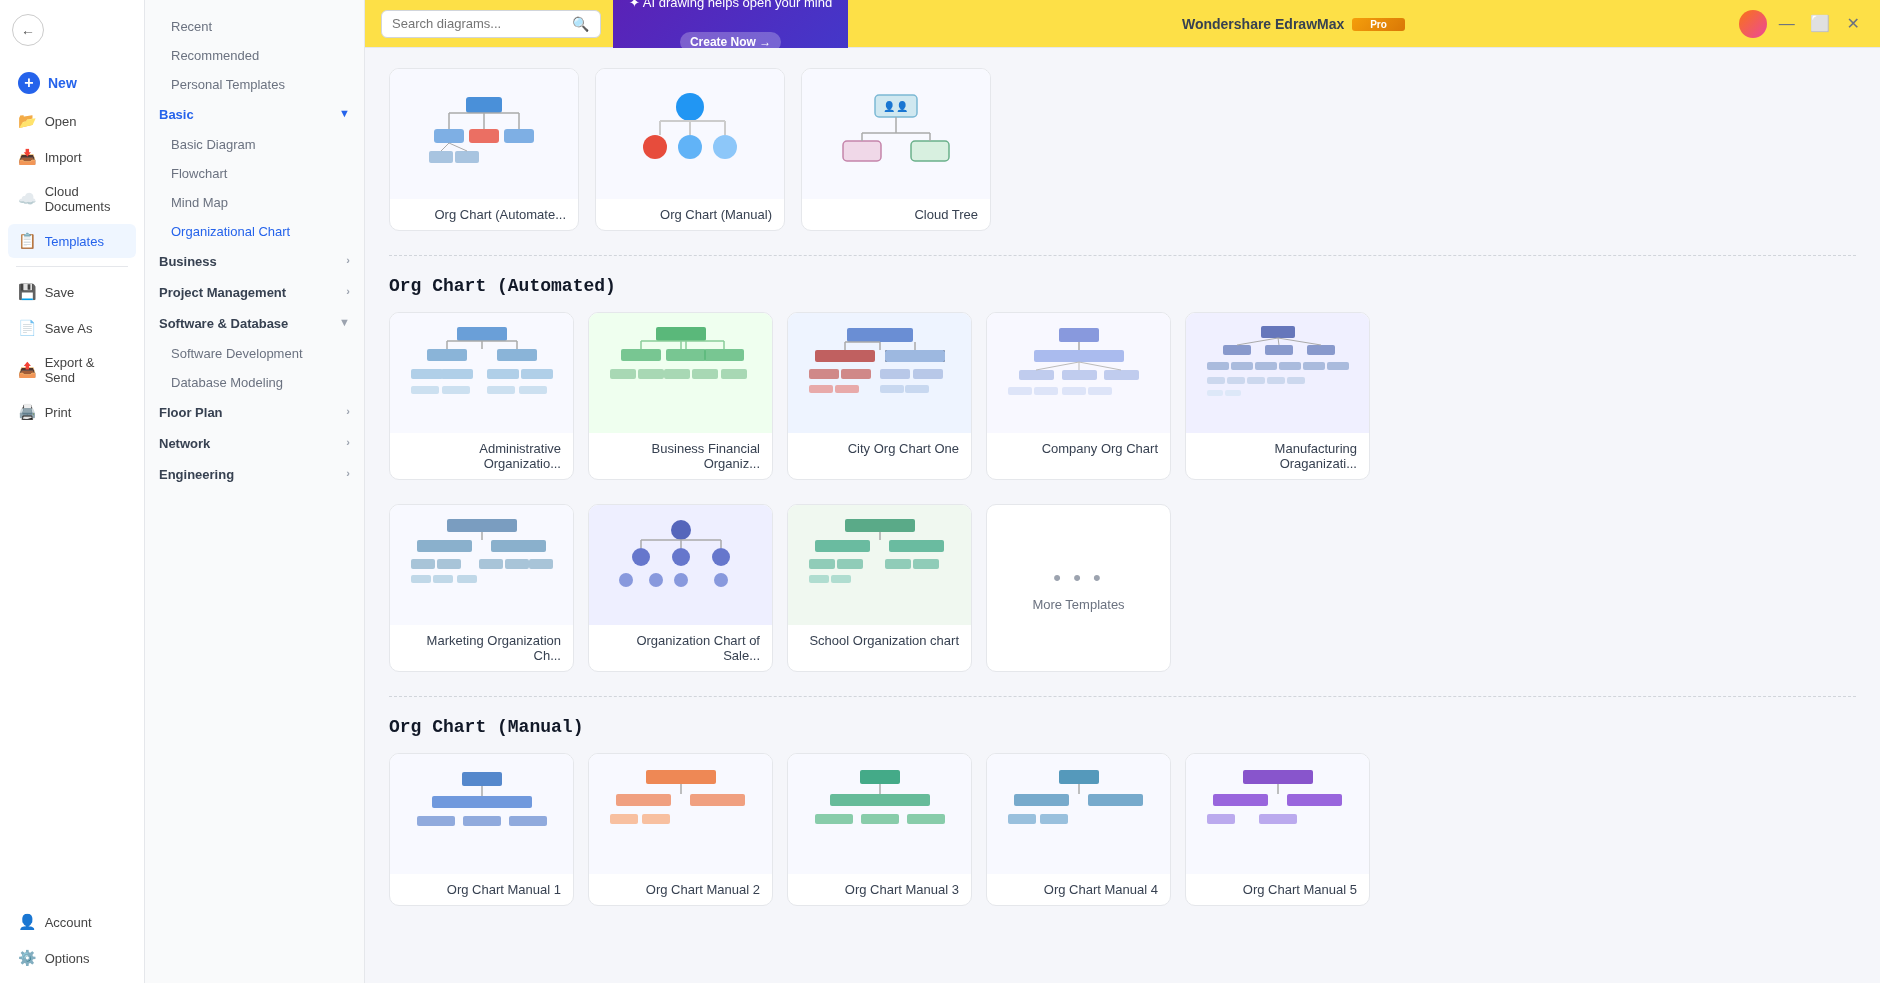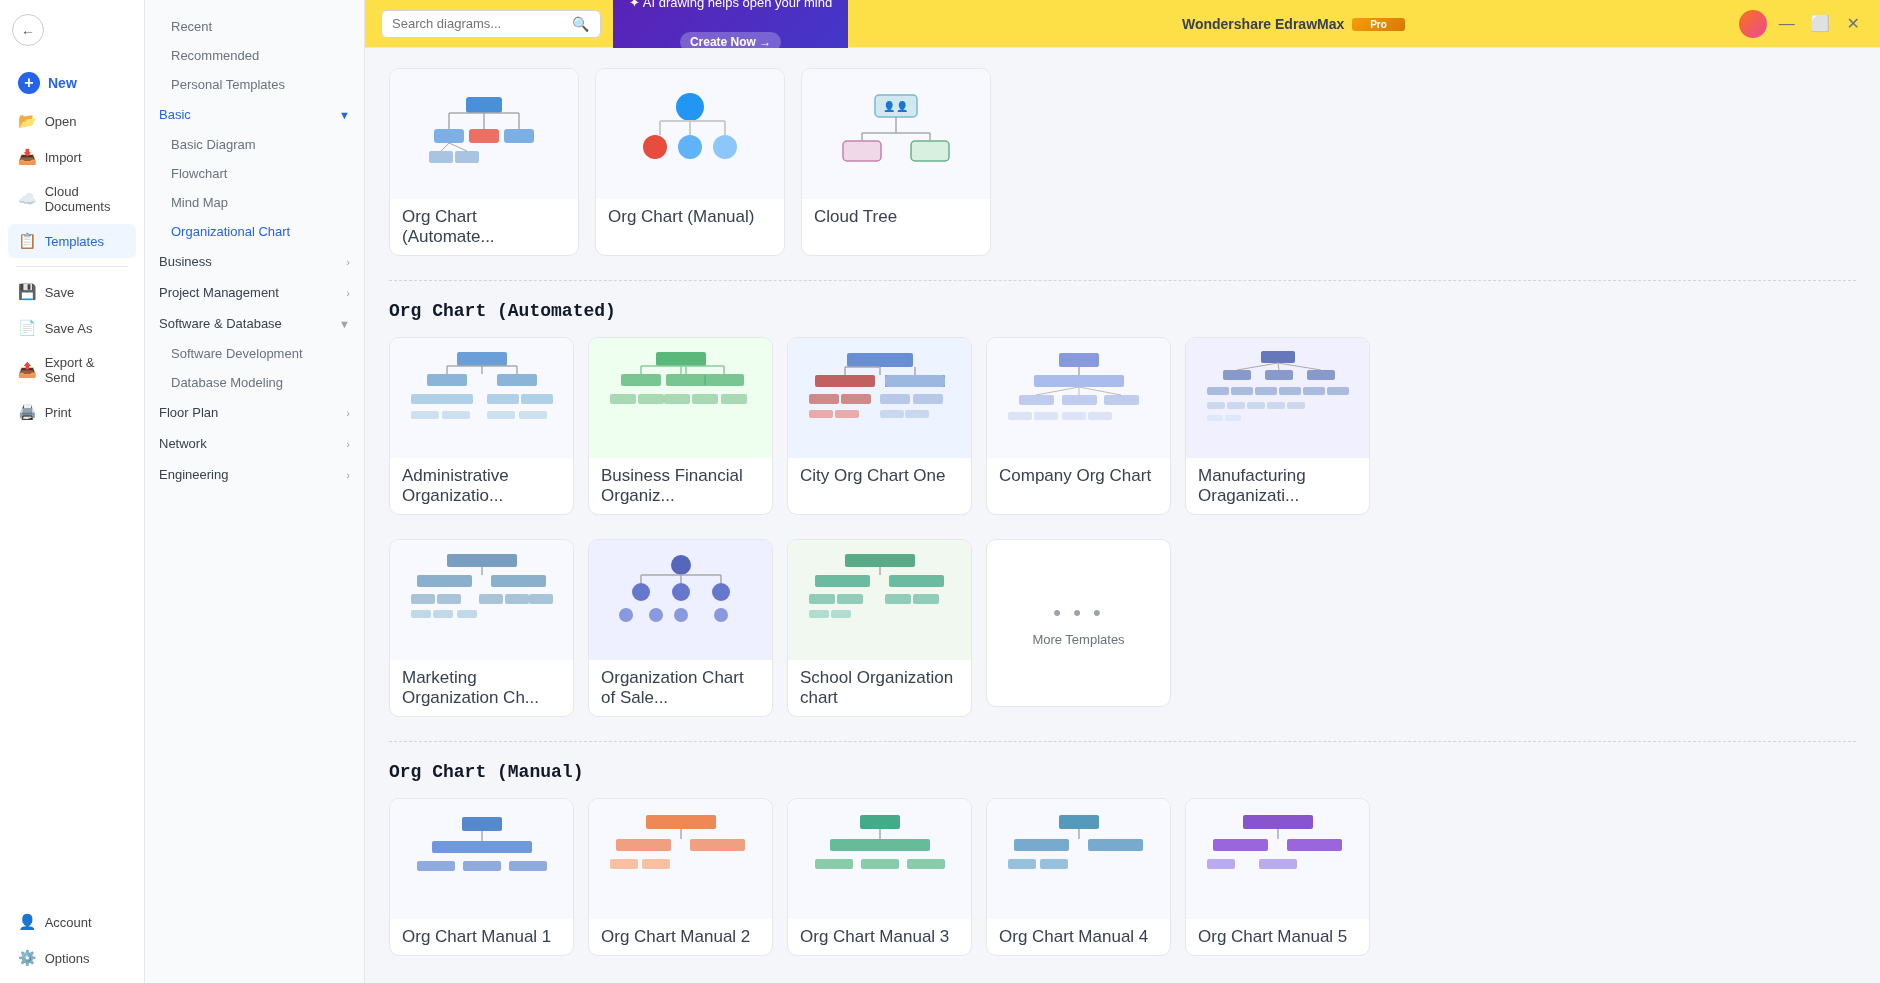--- a/index.html
+++ b/index.html
@@ -64,24 +64,24 @@
     
     .middle-panel {
       width: 220px;
       background: #f9fafb;
       border-right: 1px solid #e5e7eb;
       overflow-y: auto;
       flex-shrink: 0;
       padding: 12px 0;
     }
     .middle-section-header {
-      display: flex; align-items: center; justify-content: space-between;
+      display: flex; justify-content: space-between;
       padding: 8px 14px;
       font-size: 13px;
-      font-weight: 400;
+      font-weight: 700;
       color: #374151;
       cursor: pointer;
     }
     .middle-section-header .arrow { font-size: 11px; color: #9ca3af; }
     .middle-item {
       padding: 7px 20px;
       font-size: 13px;
       color: #6b7280;
       cursor: pointer;
       border-radius: 4px;
@@ -188,23 +188,23 @@
       border: 1px solid #e5e7eb;
       transition: box-shadow 0.15s;
     }
     .template-card .card-img {
       width: 100%; height: 130px;
       display: flex; align-items: center; justify-content: center;
       background: #f8f9ff;
     }
     .template-card .card-label {
       padding: 8px 12px;
-      font-size: 17px;
+      font-size: 13px;
       color: #374151;
-      text-align: left;
+      text-align: right;
     }
     .top-cards .template-card { width: 190px; }
 
     
     .section-title {
       font-size: 18px;
       font-weight: 700;
       color: #111827;
       margin-bottom: 16px;
       font-family: Liberation Mono, monospace;

